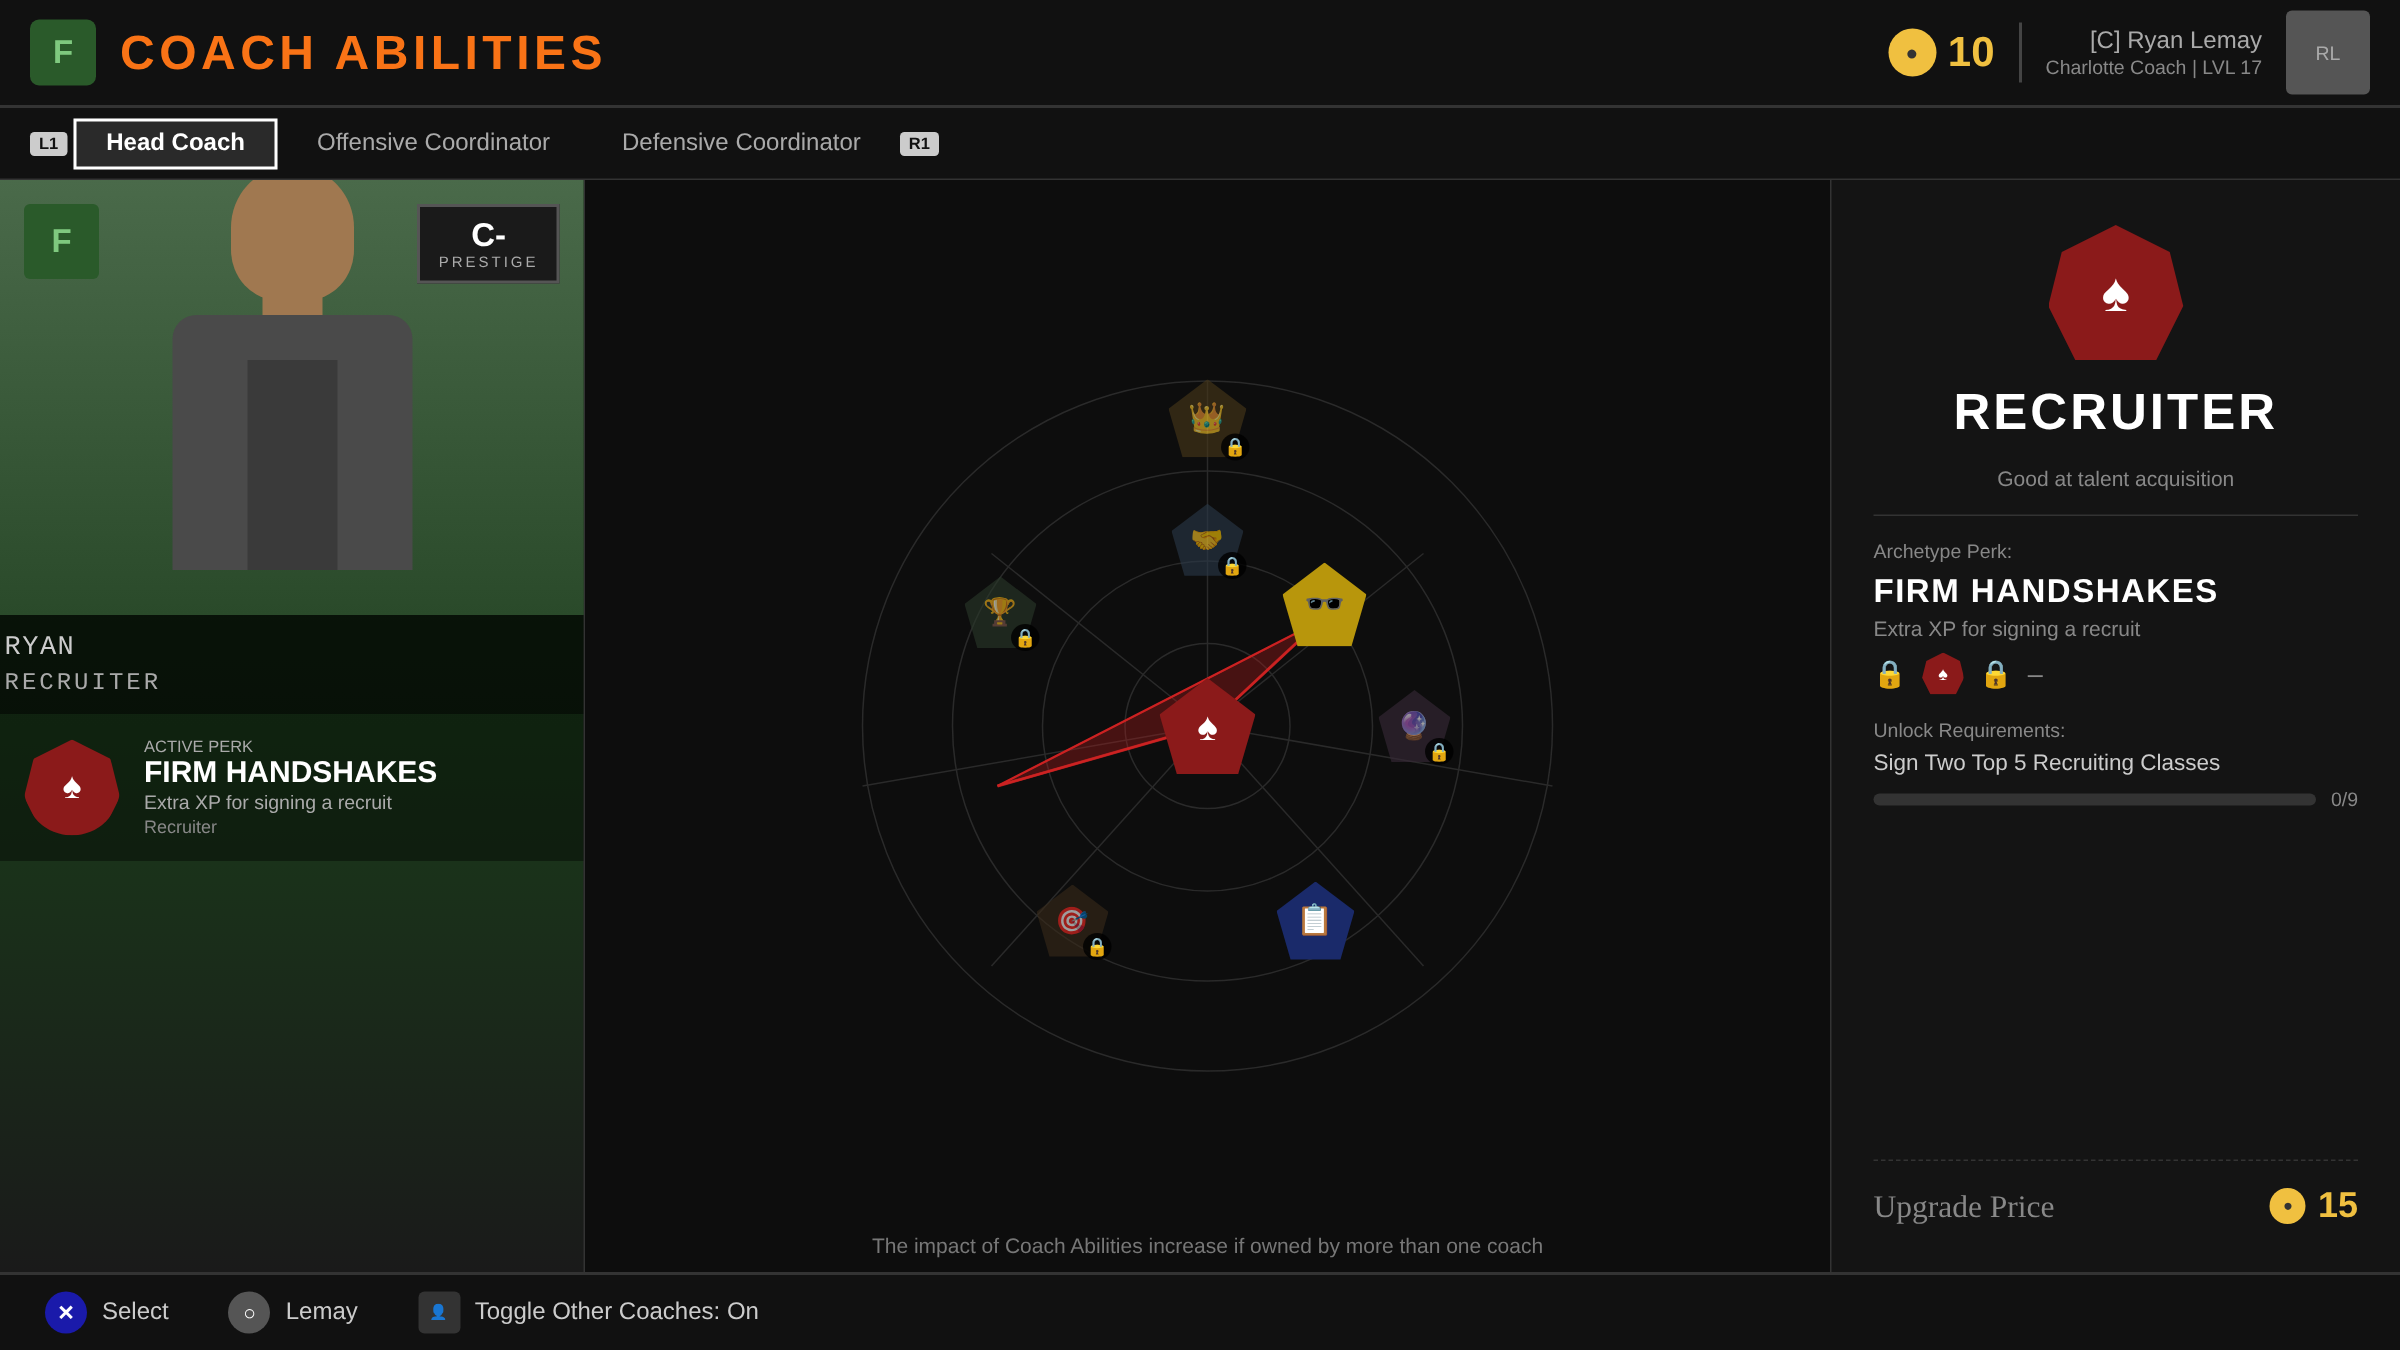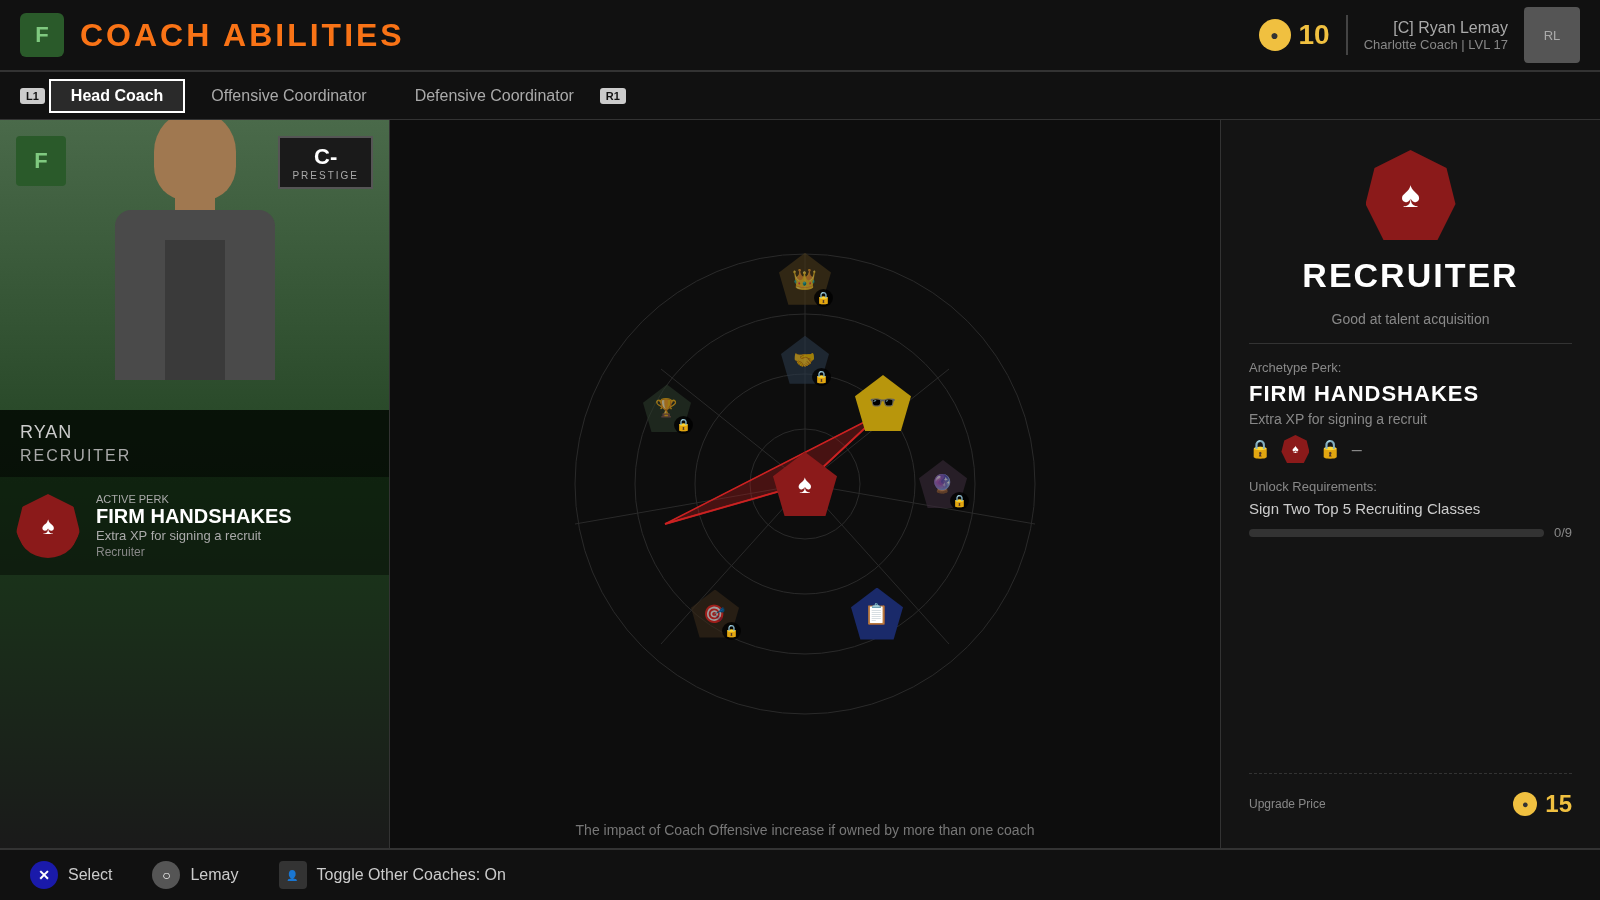--- a/index.html
+++ b/index.html
@@ -164,21 +164,22 @@
       width: 50px; height: 50px;
       background: #2a5a2a;
       border-radius: 4px;
       display: flex; align-items: center; justify-content: center;
       font-weight: bold; color: #7fc97f; font-size: 22px;
       z-index: 2;
     }
 
     #coach-name-section {
       background: rgba(0,0,0,0.7);
-      padding: 12px 20px;
+      padding: 12px 3px;
+      font-family: Liberation Mono, monospace;
     }
     #coach-first-name {
       font-size: 18px;
       color: #ccc;
       letter-spacing: 1px;
       text-transform: uppercase;
     }
     #coach-last-name {
       font-size: 36px;
       font-weight: 900;
@@ -435,22 +436,23 @@
       border: none;
       border-top: 1px dashed #333;
     }
 
     #upgrade-price-row {
       display: flex;
       align-items: center;
       justify-content: space-between;
     }
     #upgrade-price-label {
-      font-size: 12px;
-      color: #888;
+      font-size: 21px;
+      color: #888;
+      font-family: Liberation Serif, serif;
     }
     #upgrade-price-value {
       display: flex;
       align-items: center;
       gap: 8px;
       font-size: 24px;
       font-weight: bold;
       color: #f0c040;
     }
     #upgrade-coin-icon {
@@ -621,21 +623,21 @@
       <div class="ability-node" style="left:62%;top:74%;">
         <div class="node-icon pentagon active" style="background:#1a2a6a;width:52px;height:52px;font-size:20px;">📋</div>
       </div>
 
       <div class="ability-node" style="left:63%;top:35%;">
         <div class="node-icon pentagon active" style="background:#b8960c;width:56px;height:56px;font-size:22px;">🕶️</div>
       </div>
 
     </div>
 
-    <div id="web-footer-text">The impact of Coach Offensive increase if owned by more than one coach</div>
+    <div id="web-footer-text">The impact of Coach Abilities increase if owned by more than one coach</div>
   </div>
 
   <div id="right-panel">
     <div id="ability-icon-large">♠</div>
 
     <div id="ability-name">RECRUITER</div>
     <div id="ability-desc">Good at talent acquisition</div>
 
     <hr id="right-divider">
 

